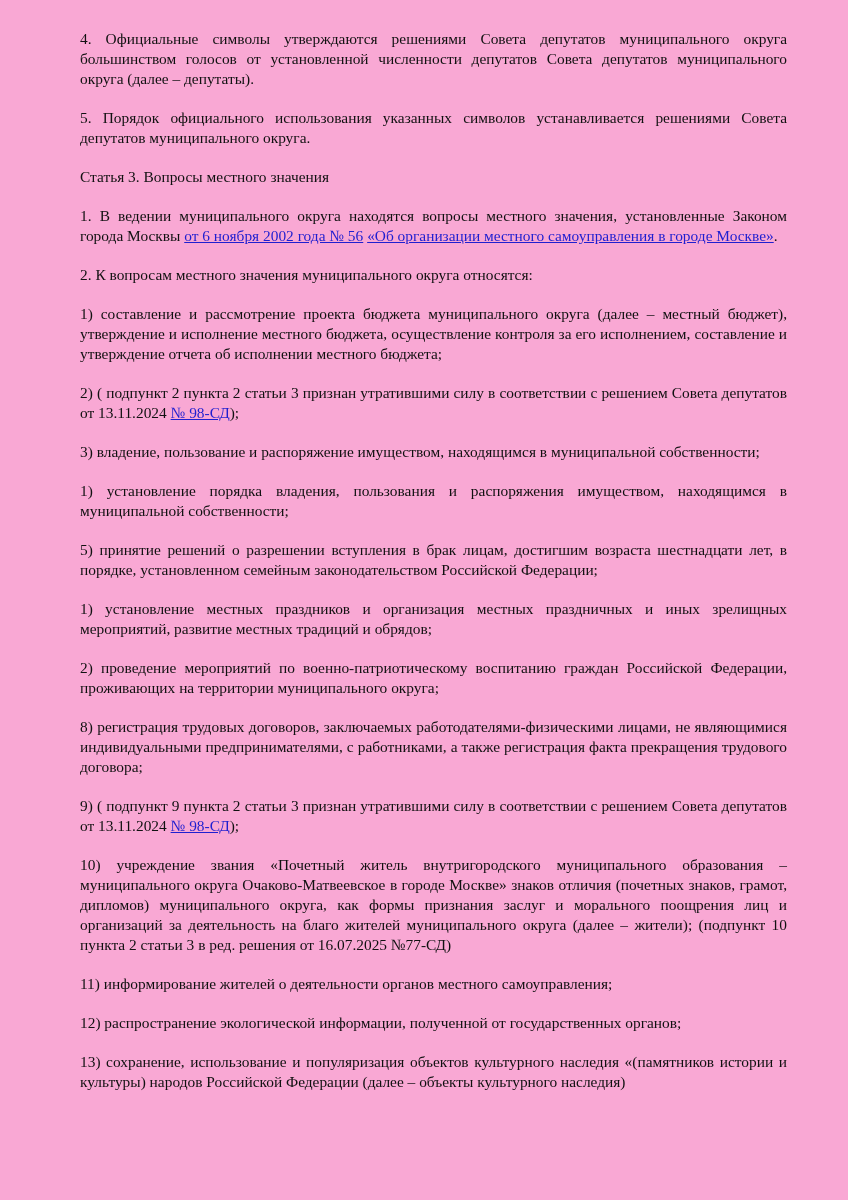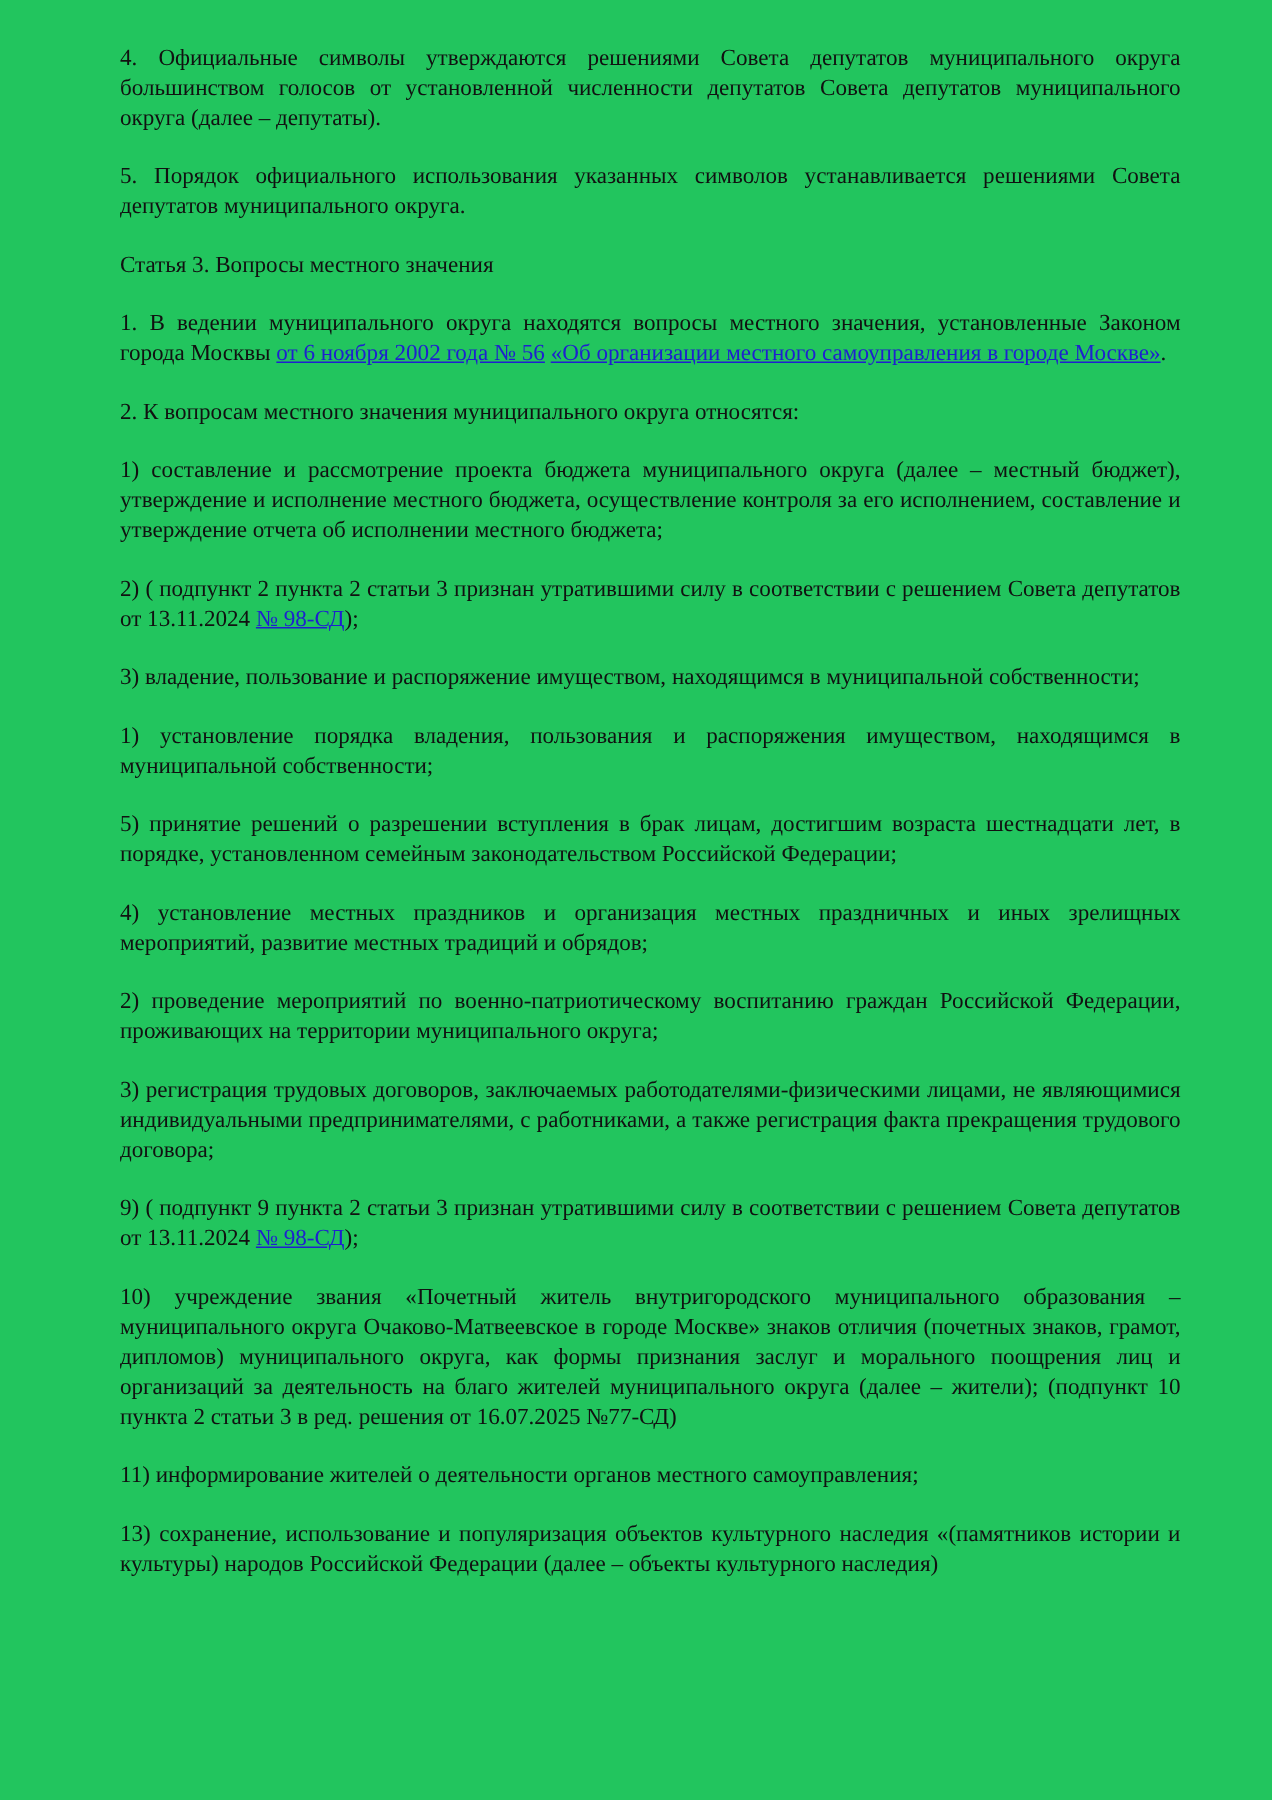--- a/index.html
+++ b/index.html
@@ -9,21 +9,21 @@
     }
     body {
       width: 848px;
       height: 1200px;
       overflow: hidden;
     }
     .page {
       position: relative;
       width: 848px;
       height: 1200px;
-      background: #22c55e;
+      background: #f9a8d4;
     }
     .content {
       position: absolute;
       left: 80px;
       top: 29px;
       width: 707px;
       font-family: "Liberation Serif", "DejaVu Serif", serif;
       font-size: 15.4px;
       line-height: 20px;
       color: #111111;
@@ -58,24 +58,25 @@
 
     <p class="para">2. К вопросам местного значения муниципального округа относятся:</p>
 
     <p class="para">1) составление и рассмотрение проекта бюджета муниципального округа (далее – местный бюджет), утверждение и исполнение местного бюджета, осуществление контроля за его исполнением, составление и утверждение отчета об исполнении местного бюджета;</p>
 
     <p class="para"><span>2) ( подпункт 2 пункта 2 статьи 3 признан утратившими силу в соответствии с решением Совета депутатов от 13.11.2024 </span><a class="link" href="#">№ 98-СД</a><span>);</span></p>
 
     <p class="para">3) владение, пользование и распоряжение имуществом, находящимся в муниципальной собственности;</p>
     <p class="para">1) установление порядка владения, пользования и распоряжения имуществом, находящимся в муниципальной собственности;</p>
     <p class="para">5) принятие решений о разрешении вступления в брак лицам, достигшим возраста шестнадцати лет, в порядке, установленном семейным законодательством Российской Федерации;</p>
-    <p class="para">4) установление местных праздников и организация местных праздничных и иных зрелищных мероприятий, развитие местных традиций и обрядов;</p>
+    <p class="para">1) установление местных праздников и организация местных праздничных и иных зрелищных мероприятий, развитие местных традиций и обрядов;</p>
     <p class="para">2) проведение мероприятий по военно-патриотическому воспитанию граждан Российской Федерации, проживающих на территории муниципального округа;</p>
-    <p class="para">3) регистрация трудовых договоров, заключаемых работодателями-физическими лицами, не являющимися индивидуальными предпринимателями, с работниками, а также регистрация факта прекращения трудового договора;</p>
+    <p class="para">8) регистрация трудовых договоров, заключаемых работодателями-физическими лицами, не являющимися индивидуальными предпринимателями, с работниками, а также регистрация факта прекращения трудового договора;</p>
 
     <p class="para"><span>9) ( подпункт 9 пункта 2 статьи 3 признан утратившими силу в соответствии с решением Совета депутатов от 13.11.2024 </span><a class="link" href="#">№ 98-СД</a><span>);</span></p>
 
     <p class="para">10) учреждение звания «Почетный житель внутригородского муниципального образования – муниципального округа Очаково-Матвеевское в городе Москве» знаков отличия (почетных знаков, грамот, дипломов) муниципального округа, как формы признания заслуг и морального поощрения лиц и организаций за деятельность на благо жителей муниципального округа (далее – жители); (подпункт 10 пункта 2 статьи 3 в ред. решения от 16.07.2025 №77-СД)</p>
     <p class="para">11) информирование жителей о деятельности органов местного самоуправления;</p>
+    <p class="para">12) распространение экологической информации, полученной от государственных органов;</p>
     <p class="para">13) сохранение, использование и популяризация объектов культурного наследия «(памятников истории и культуры) народов Российской Федерации (далее – объекты культурного наследия)</p>
 
   </div>
 </div>
 
 </body></html>

